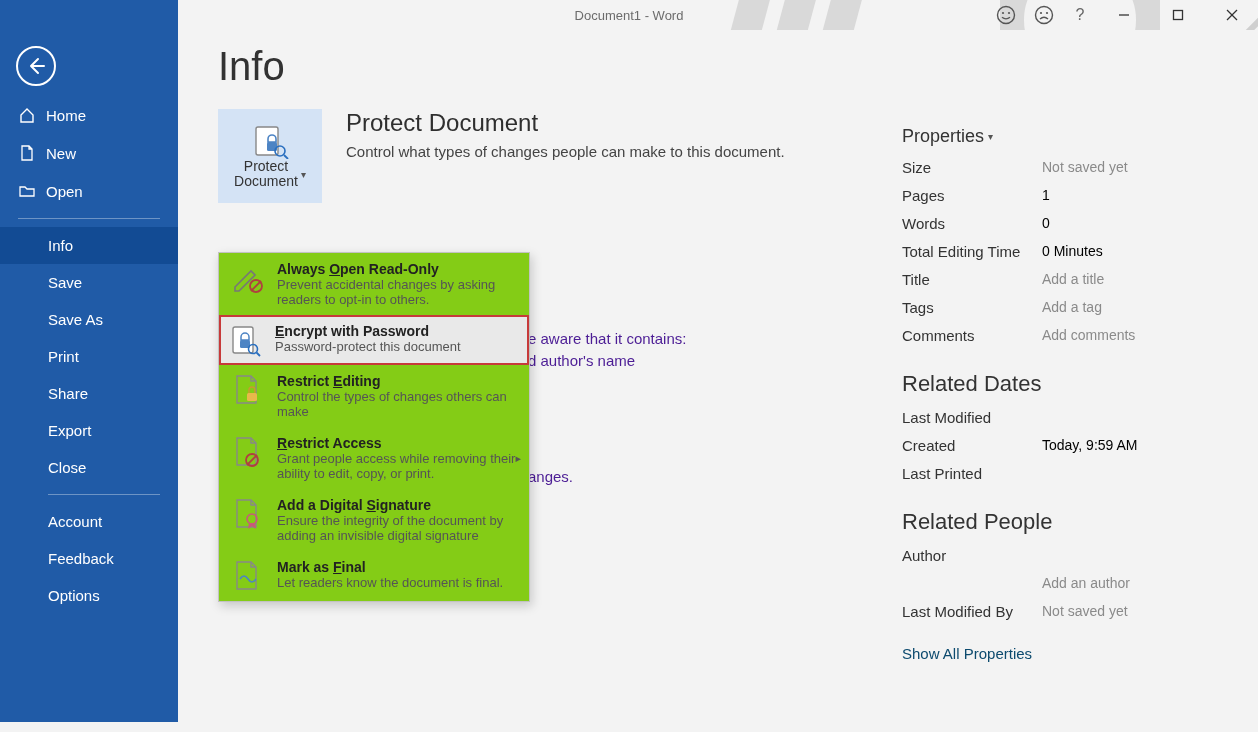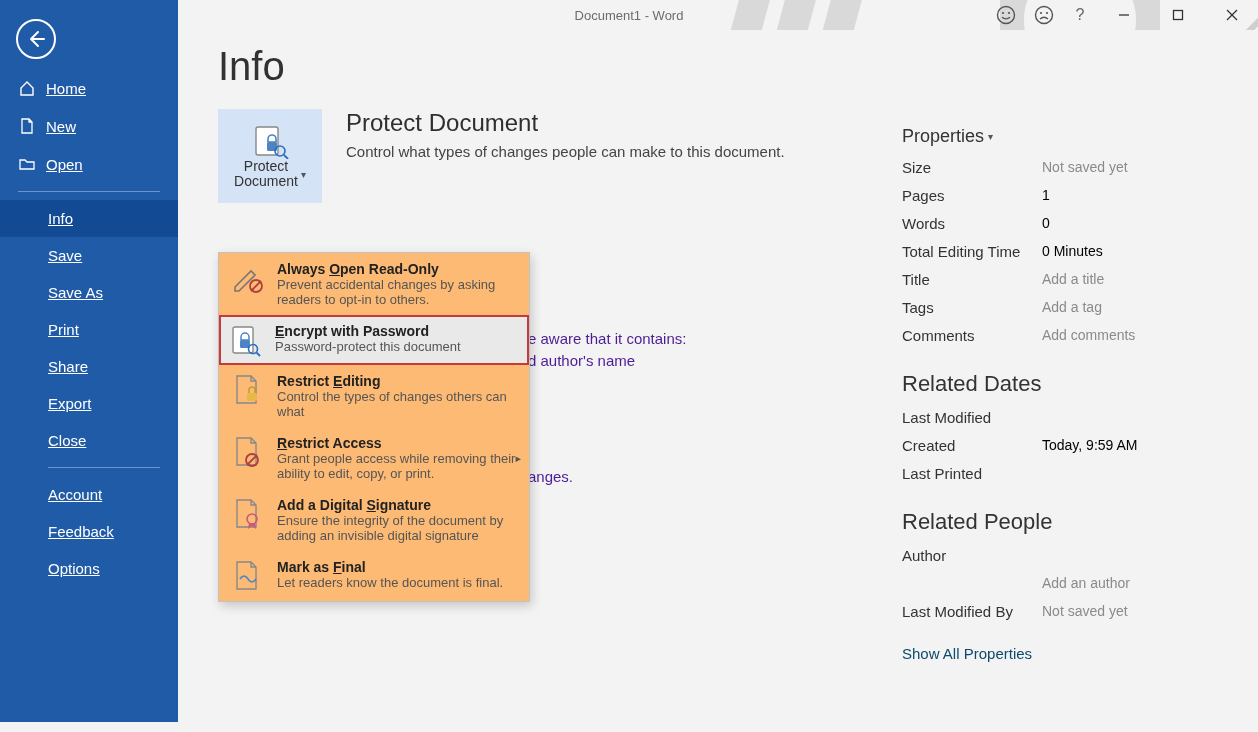--- a/index.html
+++ b/index.html
@@ -30,21 +30,21 @@
     position: absolute; right: 6px; top: 0; height: 30px;
     display: flex; align-items: center; gap: 14px;
   }
   .tb-icon { width: 24px; height: 24px; display: inline-flex; align-items: center; justify-content: center; color: #444; cursor: pointer; }
   .win-btn { width: 40px; height: 28px; display: inline-flex; align-items: center; justify-content: center; color:#3a3a3a; cursor:pointer; }
   .help { font-size: 16px; color:#666; width: 20px; text-align:center;}
   
   .sidebar {
     position: absolute; left: 0; top: 0; bottom: 10px;
     width: 178px; background: #205ba7; color: #fff;
-    padding-top: 19px; z-index: 3; text-decoration: underline;
+    padding-top: 46px; z-index: 3;
   }
   .back-circle {
     width: 40px; height: 40px; border: 2px solid #fff; border-radius: 50%;
     display: flex; align-items: center; justify-content: center;
     margin-left: 16px; margin-bottom: 10px; cursor: pointer;
   }
   .nav-list { list-style: none; }
   .nav-item {
     display: flex; align-items: center; gap: 10px;
     padding: 10px 18px; font-size: 15px; cursor: pointer;
@@ -68,21 +68,21 @@
     font-size: 14px; color:#333; border: none; cursor: pointer;
   }
   .protect-btn .ic { width: 40px; height: 36px; }
   .protect-label { display: flex; align-items: center; gap: 3px; line-height: 1.1; text-align: center;}
   .caret { font-size: 10px; color:#555; }
   .sec-head { font-size: 24px; font-weight: 400; color: #2f2f2f; margin-bottom: 6px; }
   .sec-desc { font-size: 15px; color: #444; }
   
   .dropdown {
     position: absolute; left: 40px; top: 222px;
-    width: 312px; background: #fdba74; border: 1px solid #c2c2c2;
+    width: 312px; background: #84cc16; border: 1px solid #c2c2c2;
     box-shadow: 2px 4px 10px rgba(0,0,0,.18);
     z-index: 10;
   }
   .dd-item {
     display: flex; gap: 12px; padding: 8px 12px; cursor: pointer;
     align-items: flex-start; position: relative;
   }
   .dd-item.highlight { background: #e9e9e9; border: 2px solid #c73a3a; padding: 6px 8px; }
   .dd-ic { width: 34px; height: 34px; flex: 0 0 34px; }
   .dd-title { font-size: 14px; font-weight: 600; color:#222; }
@@ -301,21 +301,21 @@
     <div class="dd-item">
       <span class="dd-ic">
           <svg width="34" height="34" viewBox="0 0 34 34">
             <path d="M6 3 H20 L25 8 V30 H6 Z M20 3 V8 H25" fill="none" stroke="#888" stroke-width="1.4"></path>
             <rect x="16" y="20" width="10" height="8" rx="1.5" fill="#e8b84b"></rect>
             <path d="M18 20 v-3 a3 3 0 0 1 6 0 v3" fill="none" stroke="#c99a2f" stroke-width="1.5"></path>
           </svg>
         </span>
       <div>
         <div class="dd-title"><span>Restrict </span><span class="ul">E</span><span>diting</span></div>
-        <div class="dd-desc">Control the types of changes others can what</div>
+        <div class="dd-desc">Control the types of changes others can make</div>
       </div>
     </div>
     <div class="dd-item">
       <span class="dd-ic">
           <svg width="34" height="34" viewBox="0 0 34 34">
             <path d="M6 3 H20 L25 8 V30 H6 Z M20 3 V8 H25" fill="none" stroke="#888" stroke-width="1.4"></path>
             <circle cx="21" cy="25" r="6" fill="none" stroke="#b04040" stroke-width="1.8"></circle>
             <line x1="16" y1="30" x2="26" y2="20" stroke="#b04040" stroke-width="1.8"></line>
           </svg>
         </span>

